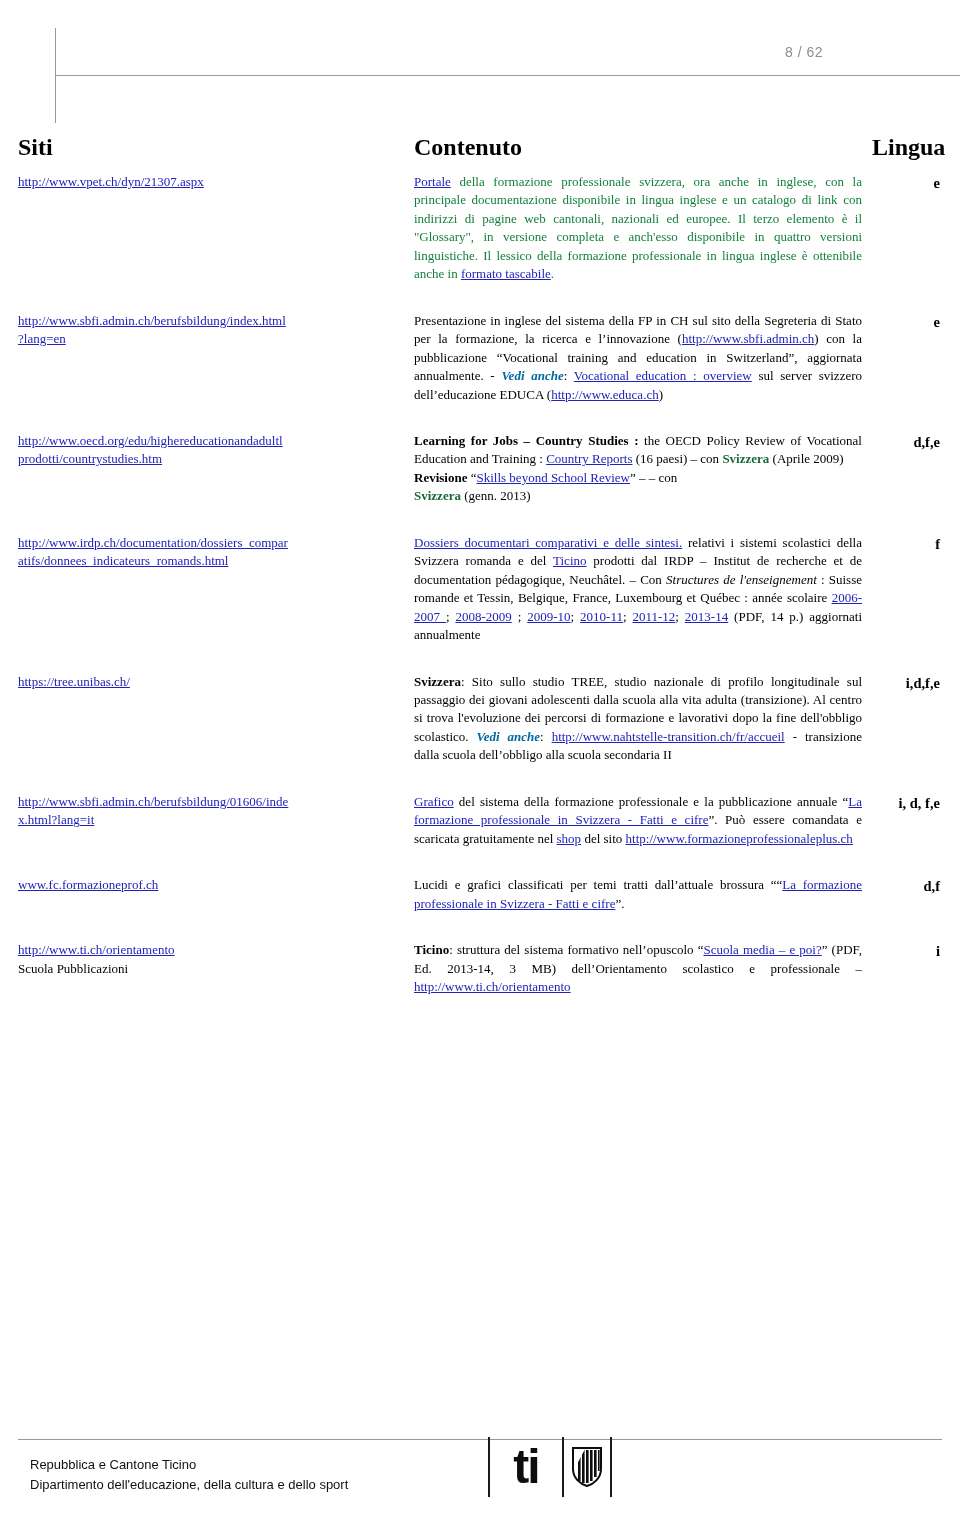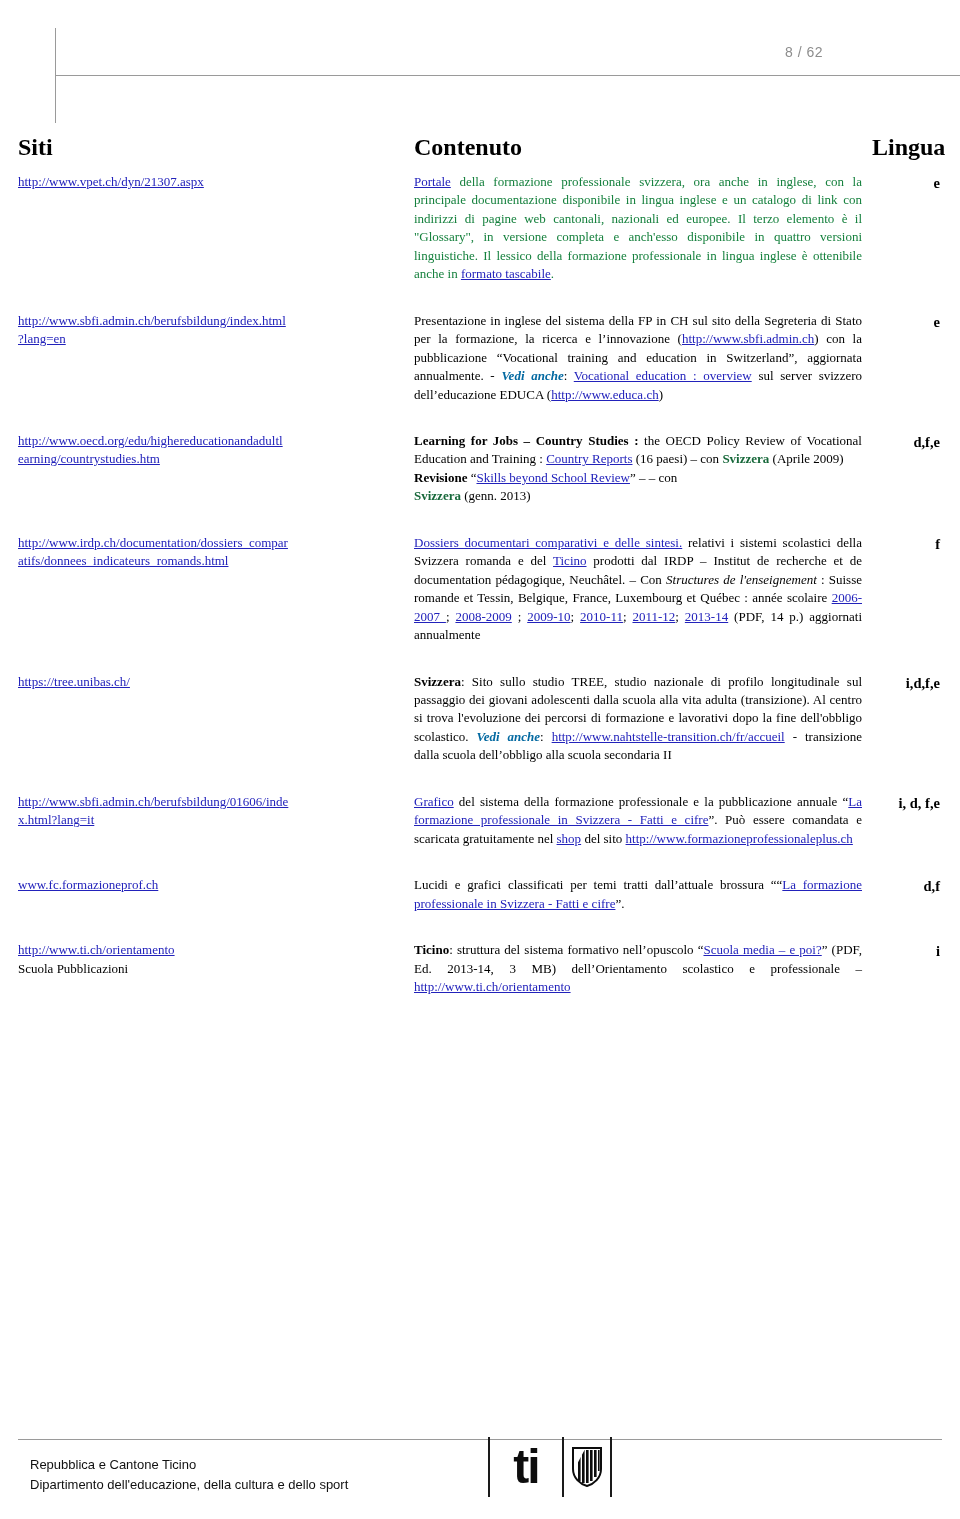--- a/index.html
+++ b/index.html
@@ -174,21 +174,21 @@
         <td class="cell-siti"><span class="lnk-plain">http://www.vpet.ch/dyn/21307.aspx</span></td>
         <td class="cell-cont"><span class="lnk-plain">Portale</span><span class="red"> della formazione professionale svizzera, ora anche in inglese, con la principale documentazione disponibile in lingua inglese e un catalogo di link con indirizzi di pagine web cantonali, nazionali ed europee. Il terzo elemento è il "Glossary", in versione completa e anch'esso disponibile in quattro versioni linguistiche. Il lessico della formazione professionale in lingua inglese è ottenibile anche in </span><span class="lnk-plain">formato tascabile</span><span class="red">.</span></td>
         <td class="cell-ling">e</td>
       </tr>
       <tr>
         <td class="cell-siti"><span class="lnk-plain">http://www.sbfi.admin.ch/berufsbildung/index.html</span><br><span class="lnk-plain">?lang=en</span></td>
         <td class="cell-cont"><span>Presentazione in inglese del sistema della FP in CH sul sito della Segreteria di Stato per la formazione, la ricerca e l’innovazione (</span><span class="lnk-plain">http://www.sbfi.admin.ch</span><span>) con la pubblicazione “Vocational training and education in Switzerland”, aggiornata annualmente. - </span><span class="grn">Vedi anche</span><span>: </span><span class="lnk-plain">Vocational education : overview</span><span> sul server svizzero dell’educazione EDUCA (</span><span class="lnk-plain">http://www.educa.ch</span><span>)</span></td>
         <td class="cell-ling">e</td>
       </tr>
       <tr>
-        <td class="cell-siti"><span class="lnk-plain">http://www.oecd.org/edu/highereducationandadultl</span><br><span class="lnk-plain">earning/countrystudies.htm</span></td>
+        <td class="cell-siti"><span class="lnk-plain">http://www.oecd.org/edu/highereducationandadultl</span><br><span class="lnk-plain">prodotti/countrystudies.htm</span></td>
         <td class="cell-cont"><span class="b">Learning for Jobs – Country Studies :</span><span> the OECD Policy Review of Vocational Education and Training : </span><span class="lnk-plain">Country Reports</span><span> (16 paesi)  – con </span><span class="grn-b">Svizzera</span><span> (Aprile 2009)</span><br><span class="b">Revisione </span><span>“</span><span class="lnk-plain">Skills beyond School Review</span><span>” – – con </span><br><span class="grn-b">Svizzera</span><span> (genn. 2013)</span></td>
         <td class="cell-ling">d,f,e</td>
       </tr>
       <tr>
         <td class="cell-siti"><span class="lnk-plain">http://www.irdp.ch/documentation/dossiers_compar</span><br><span class="lnk-plain">atifs/donnees_indicateurs_romands.html</span></td>
         <td class="cell-cont"><span class="lnk-plain">Dossiers documentari comparativi e delle sintesi.</span><span> relativi i sistemi scolastici della Svizzera romanda e del </span><span class="lnk-plain">Ticino</span><span> prodotti dal IRDP – Institut de recherche et de documentation pédagogique, Neuchâtel. – Con </span><span class="bi">Structures de l'enseignement</span><span> : Suisse romande et Tessin, Belgique, France, Luxembourg et Québec : année scolaire </span><span class="lnk-plain">2006-2007 </span><span>; </span><span class="lnk-plain">2008-2009</span><span> ; </span><span class="lnk-plain">2009-10</span><span>; </span><span class="lnk-plain">2010-11</span><span>; </span><span class="lnk-plain">2011-12</span><span>; </span><span class="lnk-plain">2013-14</span><span> (PDF, 14 p.) aggiornati annualmente</span></td>
         <td class="cell-ling">f</td>
       </tr>
       <tr>
         <td class="cell-siti"><span class="lnk-plain">https://tree.unibas.ch/</span></td>

